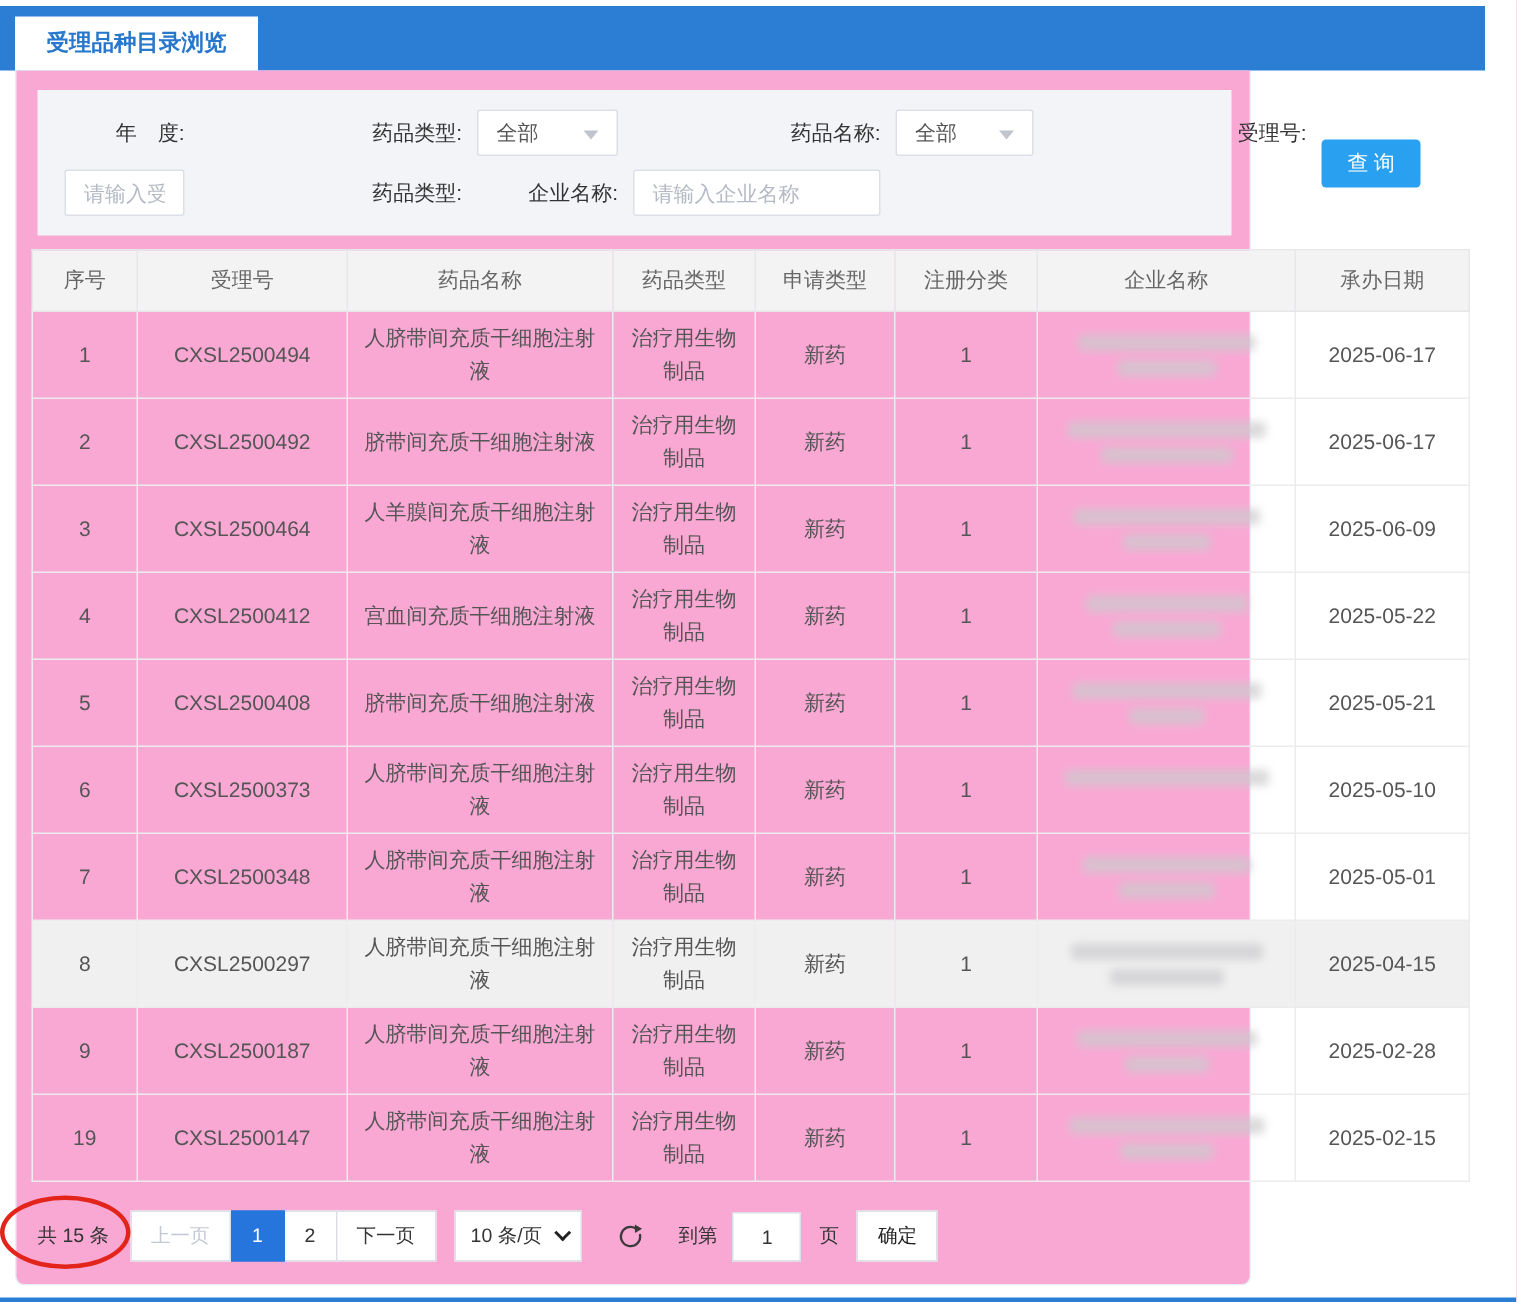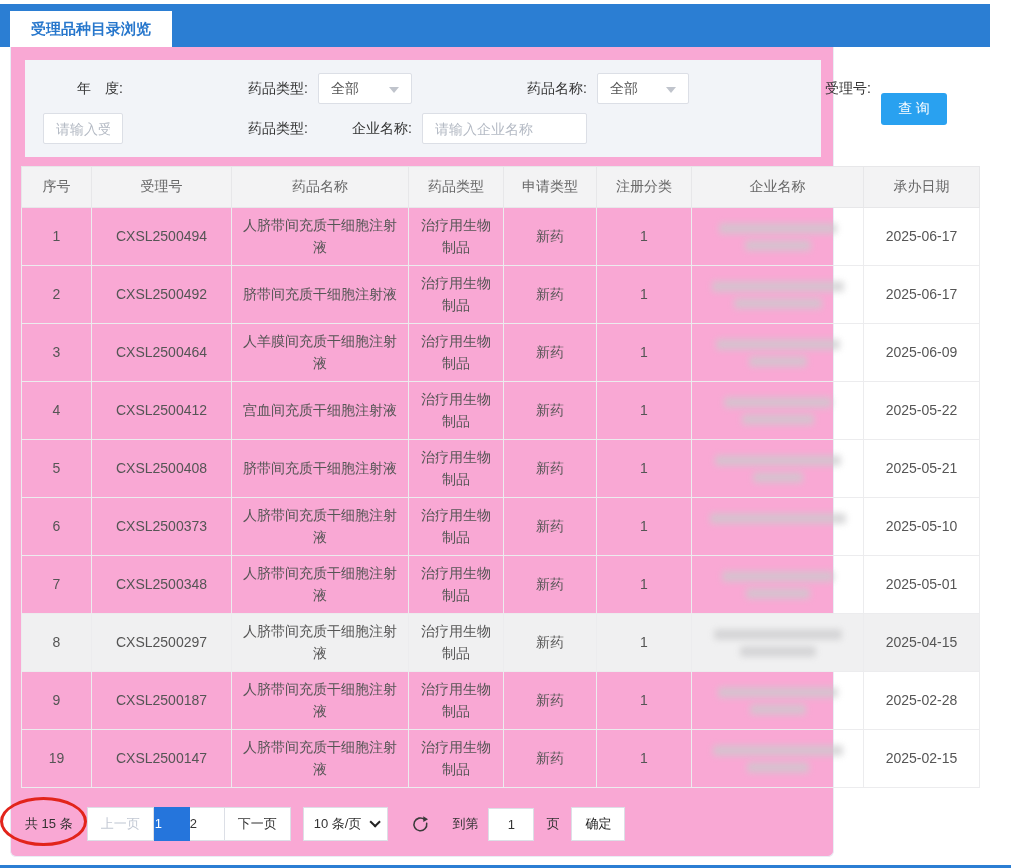--- a/index.html
+++ b/index.html
@@ -41,21 +41,21 @@
   tbody tr:nth-child(6) .blob.l1 { width:136px; } tbody tr:nth-child(6) .blob.l2 { width:0; }
   tbody tr:nth-child(7) .blob.l1 { width:112px; } tbody tr:nth-child(7) .blob.l2 { width:64px; }
   tbody tr:nth-child(8) .blob.l1 { width:128px; } tbody tr:nth-child(8) .blob.l2 { width:76px; }
   tbody tr:nth-child(9) .blob.l1 { width:120px; } tbody tr:nth-child(9) .blob.l2 { width:56px; }
   tbody tr:nth-child(10) .blob.l1 { width:130px; } tbody tr:nth-child(10) .blob.l2 { width:62px; }
 
   
   .pager { display:flex; align-items:center; margin:19px 0 0 12px; font-size:13px; color:#333; }
   .total { margin:0 14px 0 2px; white-space:nowrap; }
   .pgroup { display:flex; }
-  .pbtn { min-width:36px; height:34px; line-height:32px; padding:0 13px; border:1px solid #dcdfe6; background:#fff; text-align:left; margin-left:-1px; font-size:13px; color:#333; cursor:pointer; white-space:nowrap; }
+  .pbtn { min-width:36px; height:34px; line-height:32px; padding:0 13px; border:1px solid #dcdfe6; background:#fff; text-align:center; margin-left:-1px; font-size:13px; color:#333; cursor:pointer; white-space:nowrap; }
   .pbtn:first-child { margin-left:0; }
   .pbtn.disabled { color:#c3c9d4; cursor:default; }
   .pbtn.num { padding:0; width:36px; }
   .pbtn.active { background:#2575dc; border-color:#2575dc; color:#fff; position:relative; }
   .psize { height:34px; border:1px solid #dcdfe6; background:#fff; display:flex; align-items:center; gap:8px; padding:0 10px; margin-left:12px; cursor:pointer; white-space:nowrap; }
   .psize .chev { width:8px; height:8px; border-right:2px solid #222; border-bottom:2px solid #222; transform:rotate(45deg) translateY(-3px); }
   .refresh { margin-left:22px; width:22px; height:22px; cursor:pointer; display:flex; align-items:center; }
   .goto-label { margin-left:20px; white-space:nowrap; }
   .goto-input { width:46px; height:33px; margin-left:10px; border:1px solid #dcdfe6; text-align:center; font-size:13px; color:#333; outline:none; font-family:inherit; }
   .goto-suffix { margin-left:12px; }

